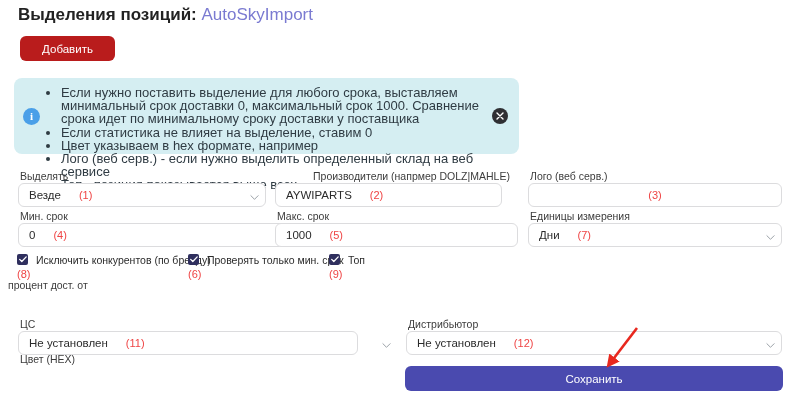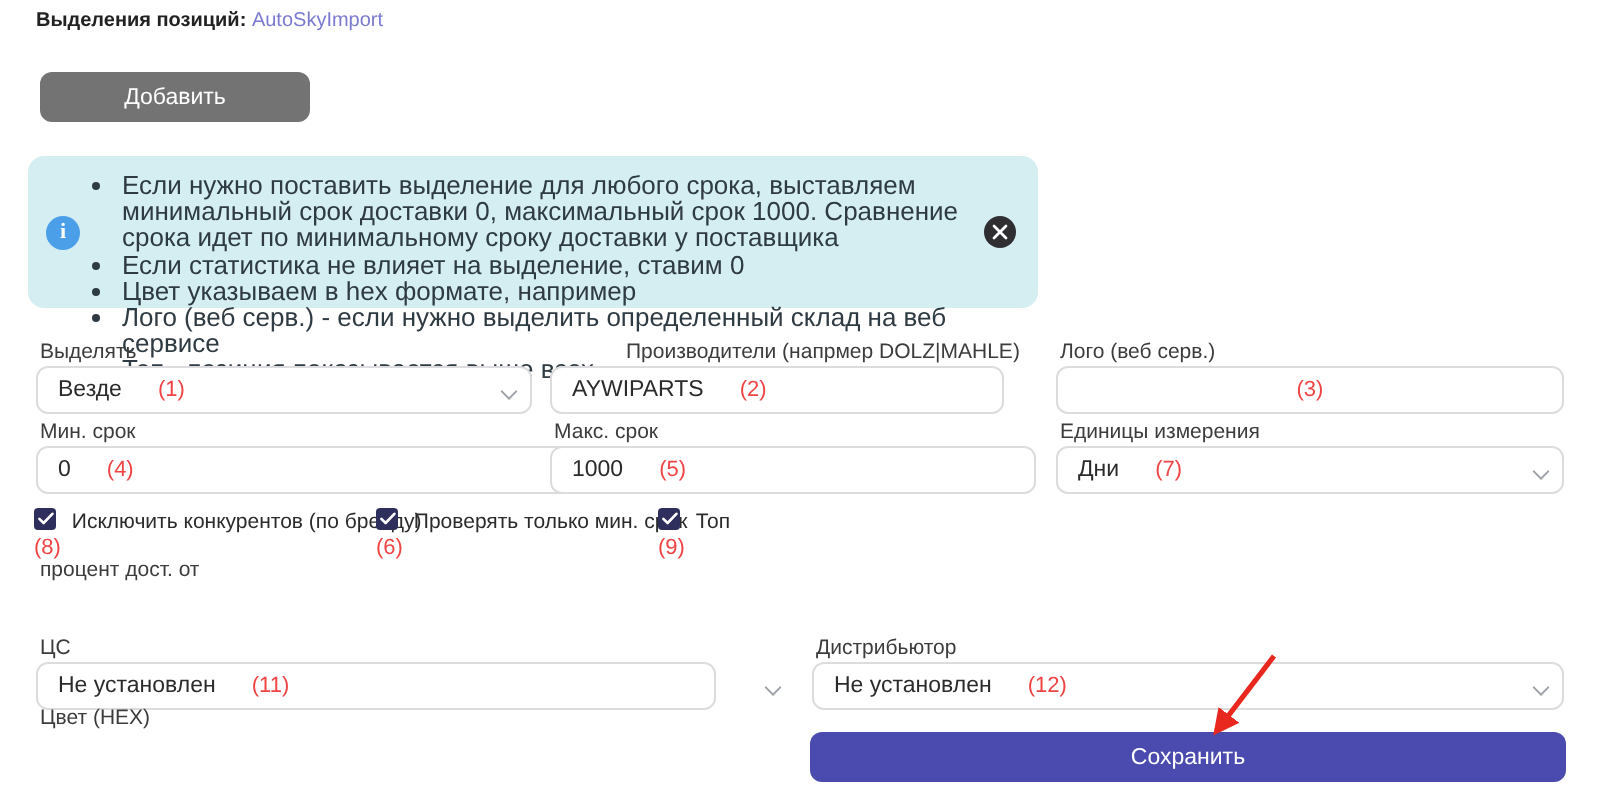--- a/index.html
+++ b/index.html
@@ -21,38 +21,38 @@
     left: 0; top: 0;
     width: 800px;
     height: 403px;
   }
 
   
   .title-row {
     position: absolute;
     left: 18px;
     top: 5px;
-    font-size: 10px;
+    font-size: 17px;
     font-weight: bold;
     color: #222222;
     white-space: nowrap;
   }
   .title-row .acct {
     color: #7a7ad1;
     font-weight: normal;
   }
 
   
   .add-btn {
     position: absolute;
     left: 20px;
     top: 36px;
-    width: 135px;
+    width: 95px;
     height: 25px;
-    background: #737373;
+    background: #b91c1c;
     border: none;
     border-radius: 6px;
     color: #ffffff;
     font-size: 11.5px;
     font-family: "Liberation Sans", sans-serif;
     cursor: pointer;
     padding: 0;
   }
 
   
@@ -294,21 +294,21 @@
   <div class="cb-wrap" style="left:329px; top:254px;">
     <span class="cb">
       <svg width="8" height="7" viewBox="0 0 8 7">
           <path d="M0.7 3.4 L2.8 5.5 L7.2 0.9" fill="none" stroke="#ffffff" stroke-width="1.3" stroke-linecap="round" stroke-linejoin="round"></path>
         </svg>
     </span>
     <span class="cb-label">Топ</span>
   </div>
   <span class="cb-num" style="left:329px; top:268px;">(9)</span>
 
-  <div class="fld-label" style="left:20px; top:279px;">процент дост. от</div>
+  <div class="fld-label" style="left:8px; top:279px;">процент дост. от</div>
 
   <div class="fld-label" style="left:20px; top:318px;">ЦС</div>
   <div class="fld" style="left:18px; top:331px; width:340px;">
     <span>Не установлен</span><span class="num">(11)</span>
   </div>
   <span class="chev" style="left:382px; top:341px;">
     <svg width="9" height="9" viewBox="0 0 10 10">
         <path d="M1 3 L5 7 L9 3" fill="none" stroke="#9aa0a6" stroke-width="1.1" stroke-linecap="round"></path>
       </svg>
   </span>

